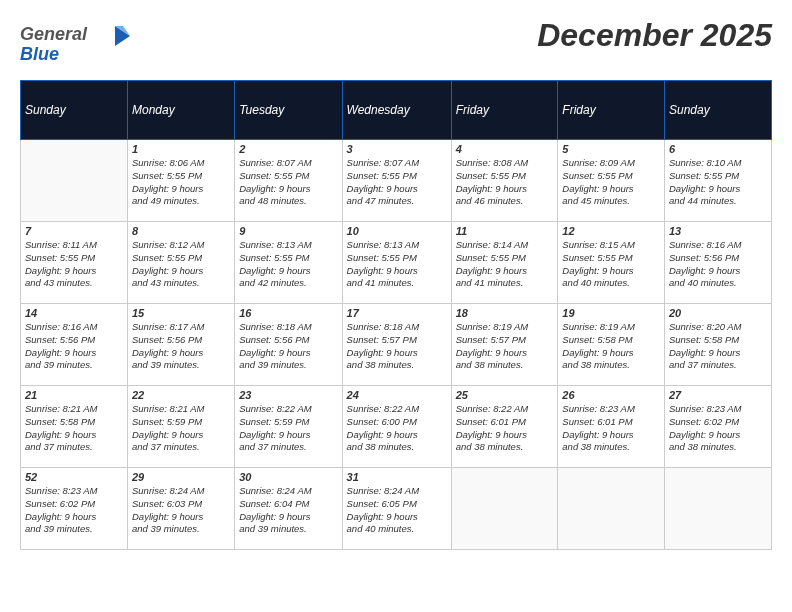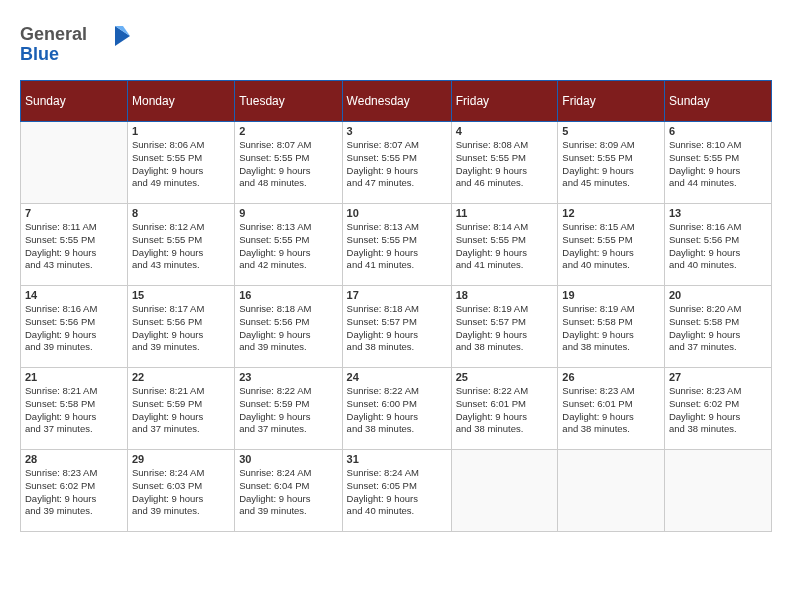--- a/index.html
+++ b/index.html
@@ -7,20 +7,21 @@
       width: 792px;
       height: 612px;
       font-family: Arial, sans-serif;
       background: #fff;
       overflow: hidden;
     }
     .page {
       width: 792px;
       height: 612px;
       padding: 18px 20px 10px 20px;
+      font-style: italic;
     }
     .header {
       display: flex;
       justify-content: space-between;
       align-items: flex-start;
       margin-bottom: 10px;
     }
     .logo {
       display: flex;
       align-items: center;
@@ -37,23 +38,23 @@
     .subtitle {
       font-size: 14px;
       color: #555;
     }
     .calendar {
       width: 100%;
       border-collapse: collapse;
       font-size: 10px;
     }
     .calendar thead th {
-      background: #7f1d1d;
+      background: #0f172a;
       color: #fff;
-      padding: 13px 4px;
+      padding: 22px 4px;
       text-align: left;
       font-size: 12px;
       font-weight: normal;
       border: 1px solid #1a5fb4;
     }
     .calendar tbody td {
       border: 1px solid #ccc;
       vertical-align: top;
       padding: 3px 4px;
       width: 113px;
@@ -84,20 +85,21 @@
       <div>
         <svg width="110" height="48" viewBox="0 0 110 48">
           <text x="0" y="22" font-family="Arial" font-size="18" font-weight="bold" fill="#555">General</text>
           <text x="0" y="42" font-family="Arial" font-size="18" font-weight="bold" fill="#1a5fb4">Blue</text>
           <polygon points="95,8 110,18 95,28" fill="#1a5fb4"></polygon>
           <polygon points="95,8 110,18 103,8" fill="#6ab0f5"></polygon>
         </svg>
       </div>
     </div>
     <div class="title-block">
+      <div class="month-title">December 2025</div>
     </div>
   </div>
 
   <table class="calendar">
     <thead>
       <tr id="header-row">
           <th>Sunday</th>
           <th>Monday</th>
           <th>Tuesday</th>
           <th>Wednesday</th>
@@ -327,21 +329,21 @@
         <span class="day-number">27</span>
         <div class="day-info">
           Sunrise: 8:23 AM<br>
           Sunset: 6:02 PM<br>
           Daylight: 9 hours and&nbsp;38 minutes.
         </div>
       </td>
         </tr>
         <tr>
           <td>
-        <span class="day-number">28</span>
+        <span class="day-number">52</span>
         <div class="day-info">
           Sunrise: 8:23 AM<br>
           Sunset: 6:02 PM<br>
           Daylight: 9 hours and&nbsp;39 minutes.
         </div>
       </td>
           <td>
         <span class="day-number">29</span>
         <div class="day-info">
           Sunrise: 8:24 AM<br>

